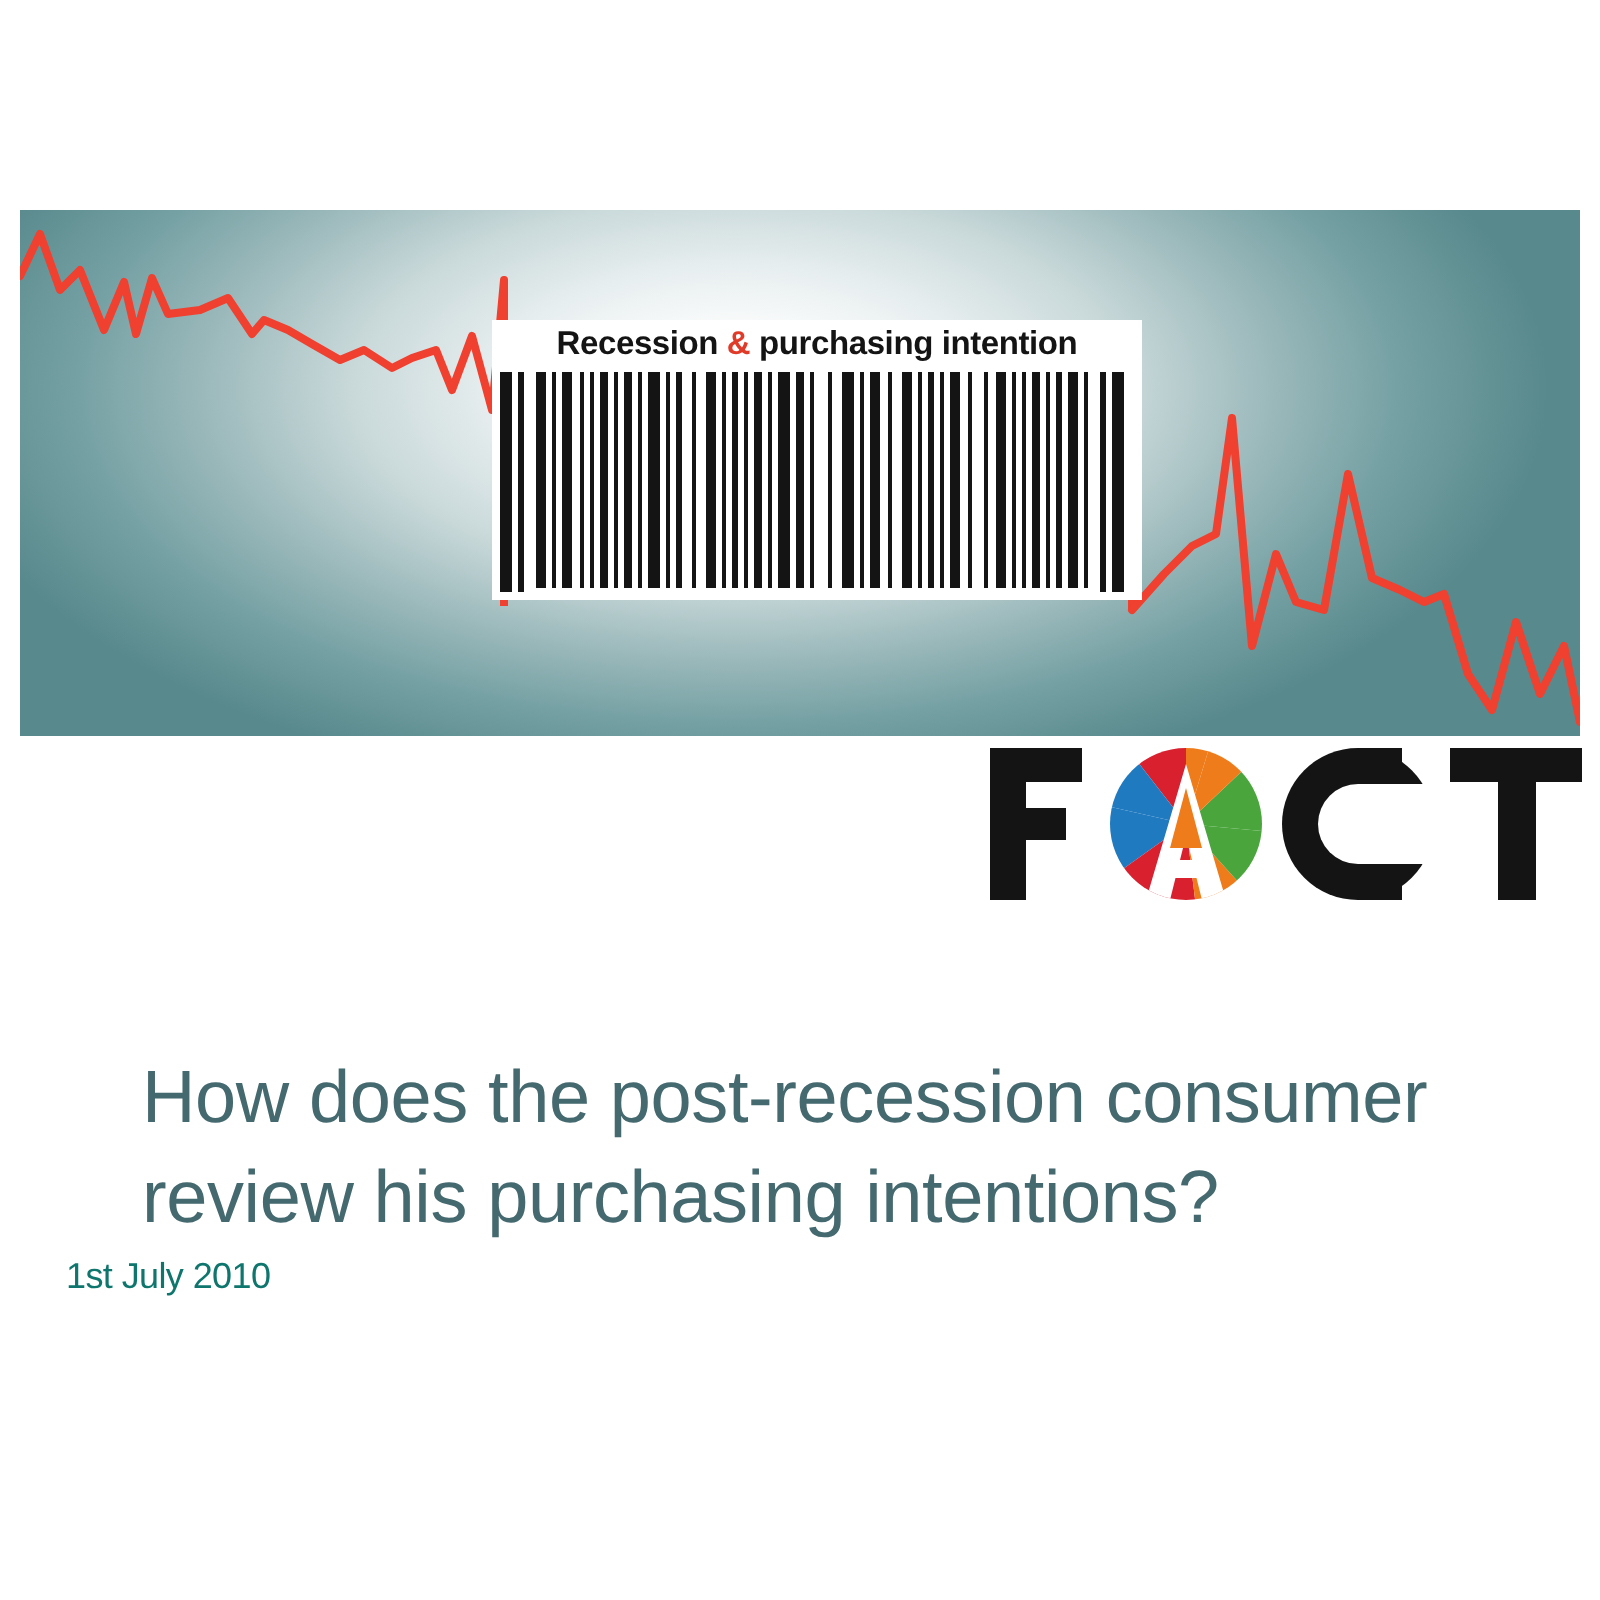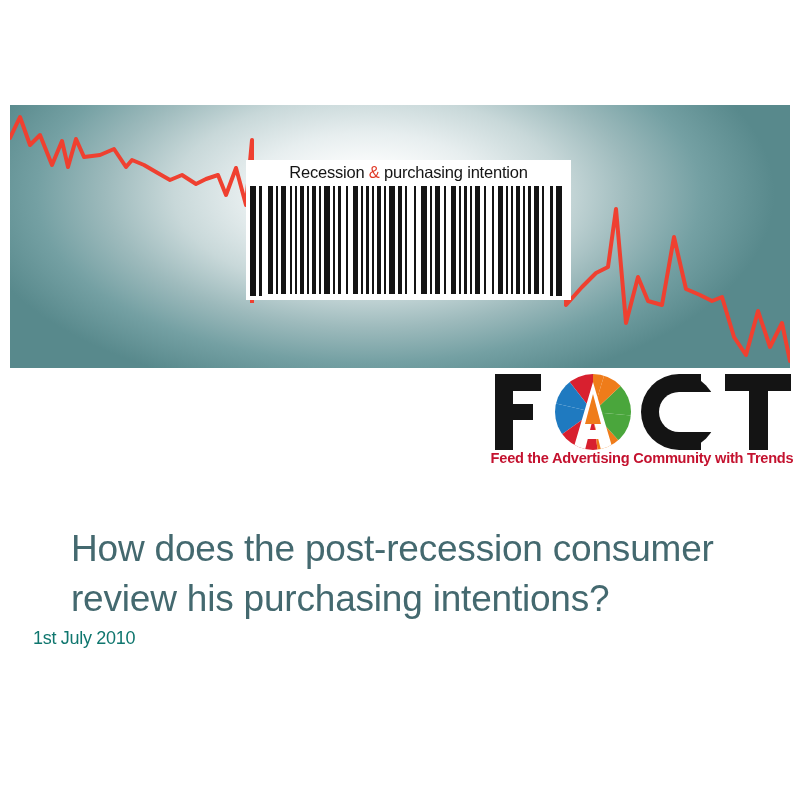--- a/index.html
+++ b/index.html
@@ -46,21 +46,21 @@
     height: 140px;
     background: #ffffff;
   }
   .barcode-title {
     position: absolute;
     left: 0;
     top: 3px;
     width: 325px;
     text-align: center;
     font-family: "Liberation Sans", sans-serif;
-    font-weight: normal;
+    font-weight: bold;
     font-size: 16.5px;
     letter-spacing: -0.2px;
     color: #141414;
     white-space: nowrap;
   }
   .barcode-title .amp { color: #e03a28; }
   .barcode-bars {
     position: absolute;
     left: 0;
     top: 26px;
@@ -240,21 +240,20 @@
       <rect x="190" y="6" width="22" height="18" fill="#141414"></rect>
       <rect x="190" y="64" width="22" height="18" fill="#141414"></rect>
     </g>
 
     <g fill="#141414">
       <rect x="236" y="6" width="66" height="17"></rect>
       <rect x="260" y="6" width="19" height="76"></rect>
     </g>
   </svg>
 
-  <div class="logo-tagline">Feed the Advertising Community with Trends</div>
 </div>
 
 <div class="headline">
   <span class="line">How does the post-recession consumer</span>
   <span class="line">review his purchasing intentions?</span>
 </div>
 
 <div class="subdate">1st July 2010</div>
 
 </body></html>

